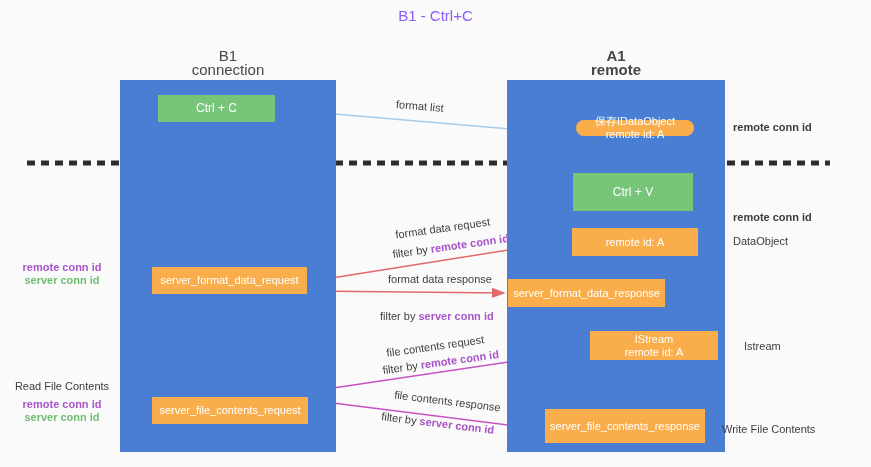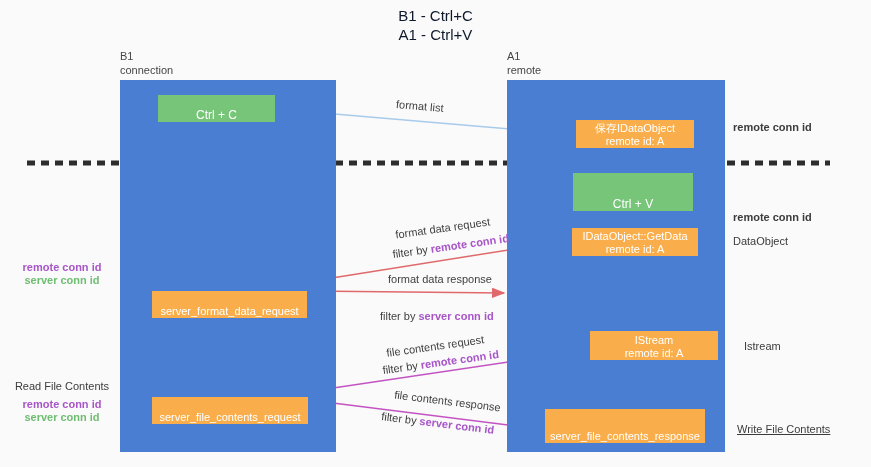--- a/index.html
+++ b/index.html
@@ -1,22 +1,22 @@
 <!DOCTYPE html>
 <html><head>
 <meta charset="utf-8">
 <style>
   html,body{margin:0;padding:0;}
   body{font-family:"Liberation Sans",sans-serif;background:#f4f4f4;}
   .canvas{position:relative;width:871px;height:467px;background:#fafafa;overflow:hidden;}
   .arrows{position:absolute;left:0;top:0;width:871px;height:467px;pointer-events:none;}
-  .title{position:absolute;left:0;right:0;top:6px;text-align:center;font-size:15px;color:#0f172a;line-height:19px;}
-  .lane-header{position:absolute;font-size:11px;color:#464646;line-height:14px;}
+  .title{position:absolute;left:0;right:0;top:6px;text-align:center;font-size:15px;color:#8b5cf6;line-height:19px;}
+  .lane-header{position:absolute;text-align:center;font-size:15px;color:#464646;line-height:14px;}
   .lane{position:absolute;top:80px;height:372px;background:#4A7ED2;}
-  .box{position:absolute;color:#ffffff;text-align:center;display:flex;flex-direction:column;justify-content:flex-end;font-size:11px;line-height:13px;white-space:nowrap;}
+  .box{position:absolute;color:#ffffff;text-align:center;display:flex;flex-direction:column;justify-content:center;font-size:11px;line-height:13px;white-space:nowrap;}
   .orange{background:#F9AE4B;}
   .green{background:#77C579;font-size:12px;}
   .elabel{position:absolute;font-size:11px;color:#3f3f3f;white-space:nowrap;}
   .purple{color:#A855C8;font-weight:bold;}
   .greenlbl{color:#6EBE71;font-weight:bold;}
   .side{position:absolute;font-size:11px;color:#3c3c3c;white-space:nowrap;line-height:13px;}
   .leftcol{position:absolute;left:8px;width:108px;text-align:center;font-size:11px;line-height:13px;white-space:nowrap;}
   .fb{margin-right:3px;}
   .r-8{transform:rotate(-8deg);transform-origin:center;}
   .r7{transform:rotate(7deg);transform-origin:center;}
@@ -55,57 +55,58 @@
 
     <line x1="652" y1="257" x2="696" y2="326" stroke="#333333" stroke-width="2" marker-end="url(#ah-black)"></line>
 
     <line x1="589" y1="350" x2="313" y2="391" stroke="#C353C3" stroke-width="1.5" marker-end="url(#ah-magenta)"></line>
 
     <line x1="309" y1="400" x2="540" y2="429" stroke="#C353C3" stroke-width="1.5" marker-end="url(#ah-magenta)"></line>
   </svg>
 
   <div class="title">
     <div>B1 - Ctrl+C</div>
-    <div>A1 - Ctrl+V</div>
   </div>
 
   <div class="lane-header" style="left:120px;top:49px;width:216px;">
     <div>B1</div>
     <div>connection</div>
   </div>
-  <div class="lane-header" style="left:507px;top:49px;width:218px;">
+  <div class="lane-header" style="left:507px;top:49px;width:218px;font-weight:bold;">
     <div>A1</div>
     <div>remote</div>
   </div>
 
   <div class="lane" style="left:120px;width:216px;"></div>
   <div class="lane" style="left:507px;width:218px;"></div>
 
   <div class="box green" style="left:158px;top:95px;width:117px;height:27px;">
     <span>Ctrl + C</span>
   </div>
 
-  <div class="box orange" style="left:576px;top:120px;width:118px;height:28px;">
+  <div class="box orange" style="left:576px;top:120px;width:118px;height:16px;border-radius:13px;">
     <span>保存IDataObject</span>
     <span>remote id: A</span>
   </div>
 
   <div class="box green" style="left:573px;top:173px;width:120px;height:38px;">
     <span>Ctrl + V</span>
   </div>
 
   <div class="box orange" style="left:572px;top:228px;width:126px;height:28px;">
-    <span>IDataObject::GetData</span>
     <span>remote id: A</span>
   </div>
 
-  <div class="box orange" style="left:152px;top:267px;width:155px;height:27px;margin-top:24px;">
+  <div class="box orange" style="left:152px;top:267px;width:155px;height:27px;">
     <span>server_format_data_request</span>
   </div>
 
+  <div class="box orange" style="left:508px;top:279px;width:157px;height:28px;">
+    <span>server_format_data_response</span>
+  </div>
 
   <div class="box orange" style="left:590px;top:331px;width:128px;height:29px;">
     <span>IStream</span>
     <span>remote id: A</span>
   </div>
 
   <div class="box orange" style="left:152px;top:397px;width:156px;height:27px;">
     <span>server_file_contents_request</span>
   </div>
 
@@ -132,21 +133,21 @@
 
   <div class="elabel r7" style="left:394px;top:395px;">file contents response</div>
   <div class="elabel r7" style="left:381px;top:417px;">
     <span class="fb">filter by</span><span class="purple">server conn id</span>
   </div>
 
   <div class="side purple" style="left:733px;top:121px;">remote conn id</div>
   <div class="side purple" style="left:733px;top:211px;">remote conn id</div>
   <div class="side" style="left:733px;top:235px;">DataObject</div>
   <div class="side" style="left:744px;top:340px;">Istream</div>
-  <div class="side" style="left:737px;top:423px;text-decoration:underline;">Write File Contents</div>
+  <div class="side" style="left:722px;top:423px;">Write File Contents</div>
 
   <div class="leftcol" style="top:261px;">
     <div class="purple">remote conn id</div>
     <div class="greenlbl">server conn id</div>
   </div>
   <div class="leftcol" style="top:380px;color:#3c3c3c;">Read File Contents</div>
   <div class="leftcol" style="top:398px;">
     <div class="purple">remote conn id</div>
     <div class="greenlbl">server conn id</div>
   </div>

